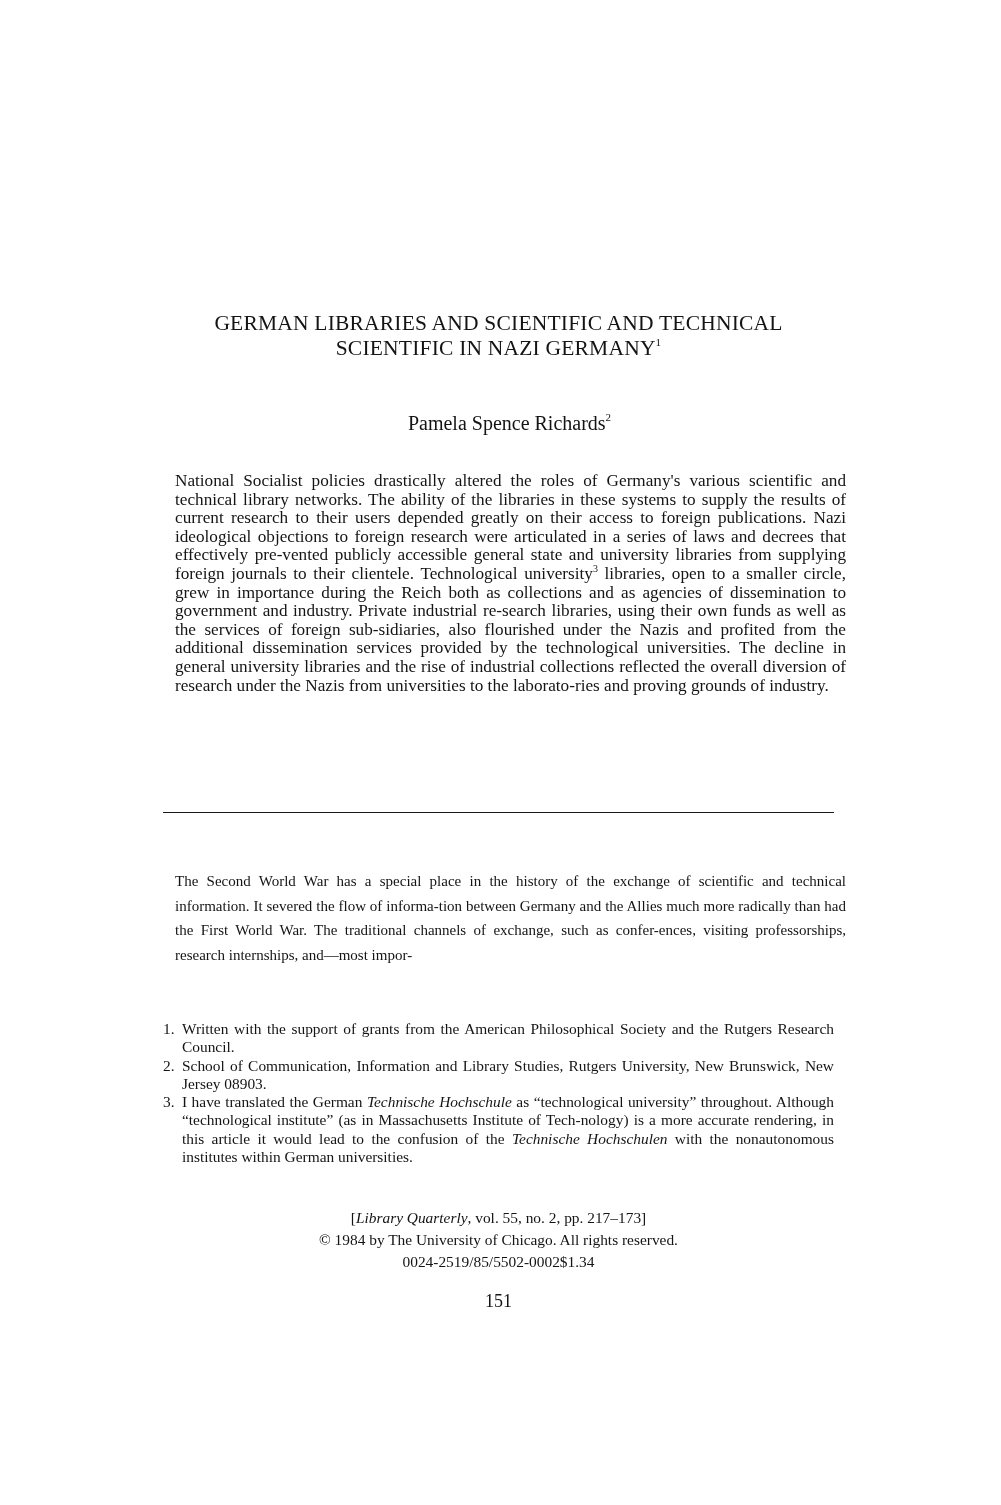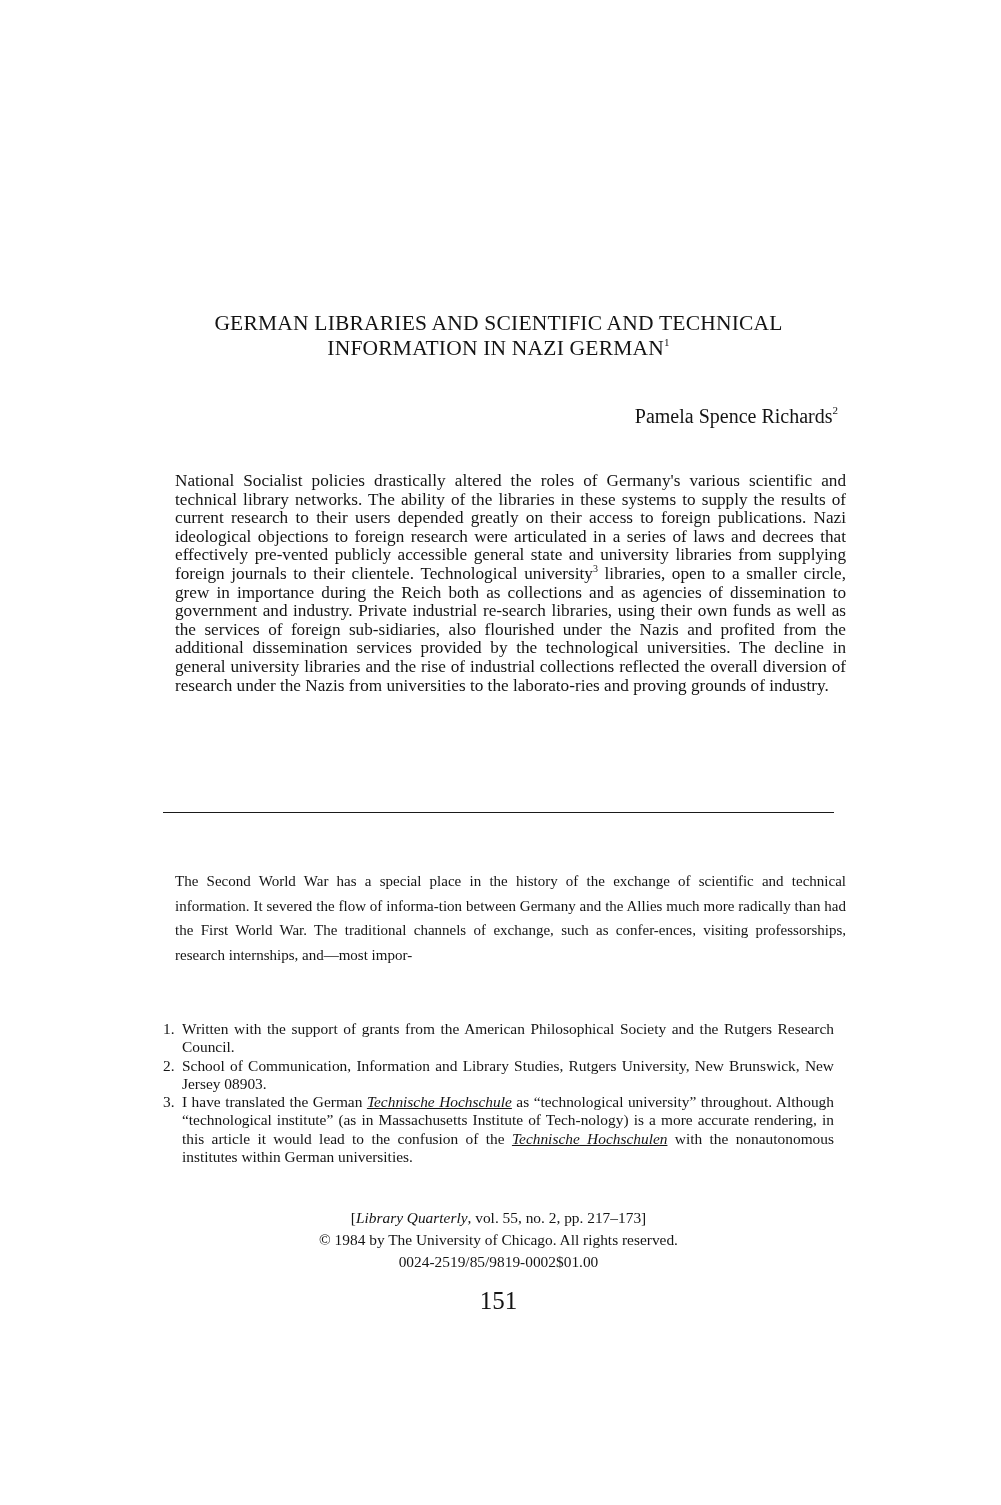--- a/index.html
+++ b/index.html
@@ -36,24 +36,24 @@
     .title sup, .author sup {
       font-size: 11px;
       vertical-align: 9px;
       line-height: 0;
     }
     .author {
       position: absolute;
       left: 163px;
       width: 671px;
       top: 400px;
-      text-align: right;
+      text-align: center;
       font-size: 20px;
       line-height: 24px;
-      margin: 4px;
+      margin: 11px;
       font-weight: normal;
     }
     .abstract {
       position: absolute;
       left: 163px;
       width: 671px;
       top: 460px;
       font-size: 17.2px;
       line-height: 18.6px;
       text-align: justify;
@@ -97,47 +97,47 @@
     .footnote {
       position: relative;
       padding-left: 19px;
       text-align: justify;
     }
     .footnote .fn-num {
       position: absolute;
       left: 0;
       top: 0;
     }
-    .footnote em { font-style: italic; text-decoration: underline; }
+    .footnote em { font-style: italic; }
     .citation {
       position: absolute;
       left: 163px;
       width: 671px;
       top: 1207px;
       text-align: center;
       font-size: 15.4px;
       line-height: 22px;
     }
     .citation em { }
     .page-number {
       position: absolute;
       left: 163px;
       width: 671px;
       top: 1290px;
       text-align: center;
-      font-size: 25px;
+      font-size: 18px;
       line-height: 22px;
     }
   </style>
 </head>
 <body>
 
 <div class="page">
 
-  <h1 class="title"><span>GERMAN LIBRARIES AND SCIENTIFIC AND TECHNICAL</span><br><span>INFORMATION IN NAZI GERMAN</span><sup>1</sup></h1>
+  <h1 class="title"><span>GERMAN LIBRARIES AND SCIENTIFIC AND TECHNICAL</span><br><span>SCIENTIFIC IN NAZI GERMANY</span><sup>1</sup></h1>
 
   <h2 class="author"><span>Pamela Spence Richards</span><sup>2</sup></h2>
 
   <p class="abstract"><span>National Socialist policies drastically altered the roles of Germany's various scientific and technical library networks. The ability of the libraries in these systems to supply the results of current research to their users depended greatly on their access to foreign publications. Nazi ideological objections to foreign research were articulated in a series of laws and decrees that effectively pre-vented publicly accessible general state and university libraries from supplying foreign journals to their clientele. Technological university</span><sup>3</sup><span> libraries, open to a smaller circle, grew in importance during the Reich both as collections and as agencies of dissemination to government and industry. Private industrial re-search libraries, using their own funds as well as the services of foreign sub-sidiaries, also flourished under the Nazis and profited from the additional dissemination services provided by the technological universities. The decline in general university libraries and the rise of industrial collections reflected the overall diversion of research under the Nazis from universities to the laborato-ries and proving grounds of industry.</span></p>
 
   <div class="rule"></div>
 
   <p class="body-text">The Second World War has a special place in the history of the exchange of scientific and technical information. It severed the flow of informa-tion between Germany and the Allies much more radically than had the First World War. The traditional channels of exchange, such as confer-ences, visiting professorships, research internships, and—most impor-</p>
 
   <ol class="footnotes">
@@ -148,18 +148,18 @@
       <span class="fn-num">2.</span><span>School of Communication, Information and Library Studies, Rutgers University, New Brunswick, New Jersey 08903.</span>
     </li>
     <li class="footnote">
       <span class="fn-num">3.</span><span>I have translated the German </span><em>Technische Hochschule</em><span> as “technological university” throughout. Although “technological institute” (as in Massachusetts Institute of Tech-nology) is a more accurate rendering, in this article it would lead to the confusion of the </span><em>Technische Hochschulen</em><span> with the nonautonomous institutes within German universities.</span>
     </li>
   </ol>
 
   <div class="citation">
     <div><span>[</span><em>Library Quarterly</em><span>, vol. 55, no. 2, pp. 217–173]</span></div>
     <div>© 1984 by The University of Chicago. All rights reserved.</div>
-    <div>0024-2519/85/9819-0002$01.00</div>
+    <div>0024-2519/85/5502-0002$1.34</div>
   </div>
 
   <div class="page-number">151</div>
 
 </div>
 
 </body></html>

